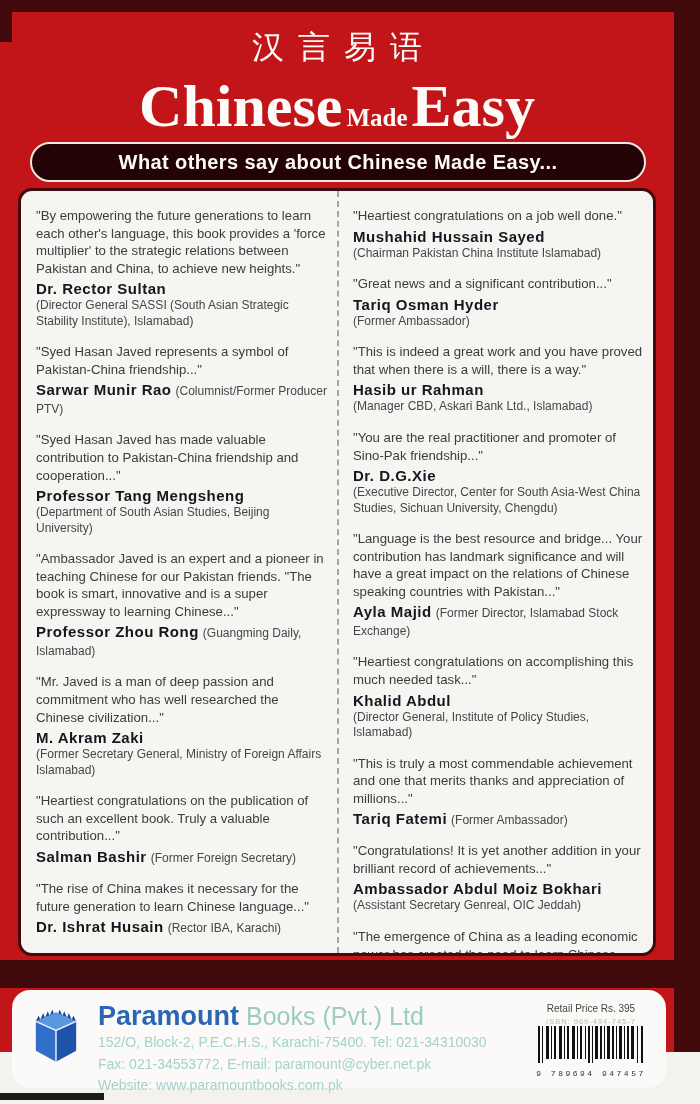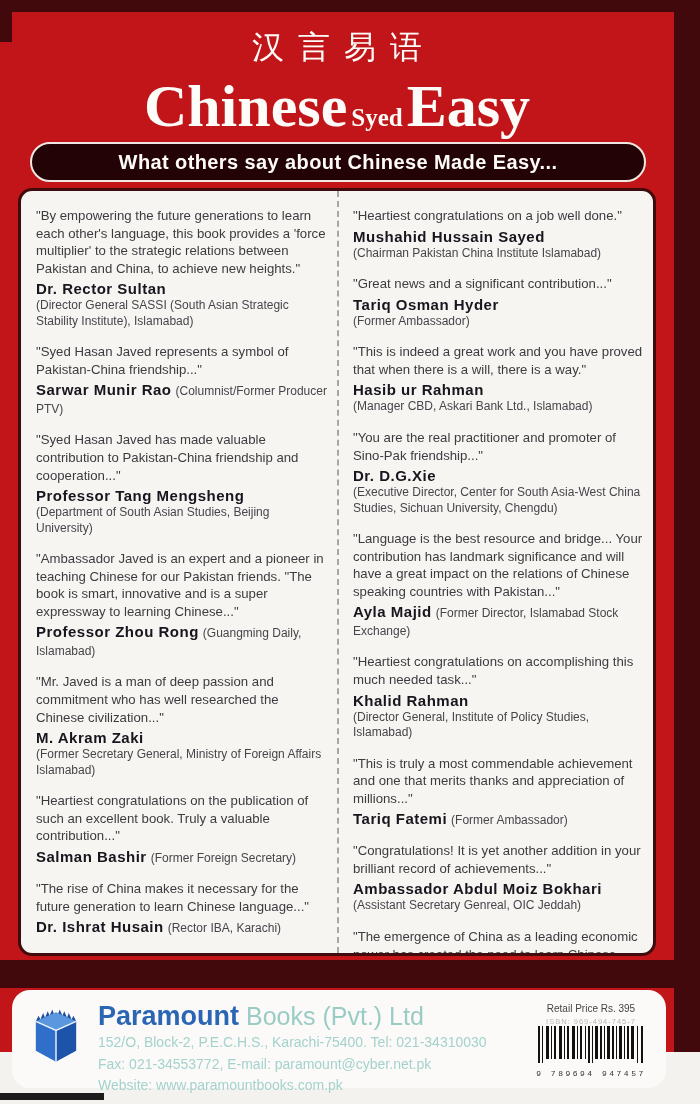--- a/index.html
+++ b/index.html
@@ -55,21 +55,21 @@
 </head>
 <body>
 
 <div class="cover">
   <div class="frame-top"></div>
   <div class="frame-left-top"></div>
   <div class="frame-right"></div>
 
   <div class="title-block">
     <div class="cn">汉言易语</div>
-    <div class="en-title"><span class="big">Chinese</span><span class="small">Syed</span><span class="big">Easy</span></div>
+    <div class="en-title"><span class="big">Chinese</span><span class="small">Made</span><span class="big">Easy</span></div>
   </div>
 
   <div class="banner">
     <span>What others say about Chinese Made Easy...</span>
   </div>
 
   <div class="panel">
     <div class="cols">
       <div class="col">
 
@@ -136,21 +136,21 @@
           <p class="attr stack"><span class="nm">Dr. D.G.Xie</span><span class="af">(Executive Director, Center for South Asia-West China Studies, Sichuan University, Chengdu)</span></p>
         </div>
 
         <div class="tm">
           <p class="q">"Language is the best resource and bridge... Your contribution has landmark significance and will have a great impact on the relations of Chinese speaking countries with Pakistan..."</p>
           <p class="attr"><span class="nm">Ayla Majid</span><span class="af">(Former Director, Islamabad Stock Exchange)</span></p>
         </div>
 
         <div class="tm">
           <p class="q">"Heartiest congratulations on accomplishing this much needed task..."</p>
-          <p class="attr stack"><span class="nm">Khalid Rahman</span><span class="af">(Director General, Institute of Policy Studies, Islamabad)</span></p>
+          <p class="attr stack"><span class="nm">Khalid Abdul</span><span class="af">(Director General, Institute of Policy Studies, Islamabad)</span></p>
         </div>
 
         <div class="tm">
           <p class="q">"This is truly a most commendable achievement and one that merits thanks and appreciation of millions..."</p>
           <p class="attr"><span class="nm">Tariq Fatemi</span><span class="af">(Former Ambassador)</span></p>
         </div>
 
         <div class="tm">
           <p class="q">"Congratulations! It is yet another addition in your brilliant record of achievements..."</p>
           <p class="attr stack"><span class="nm">Ambassador Abdul Moiz Bokhari</span><span class="af">(Assistant Secretary Genreal, OIC Jeddah)</span></p>

